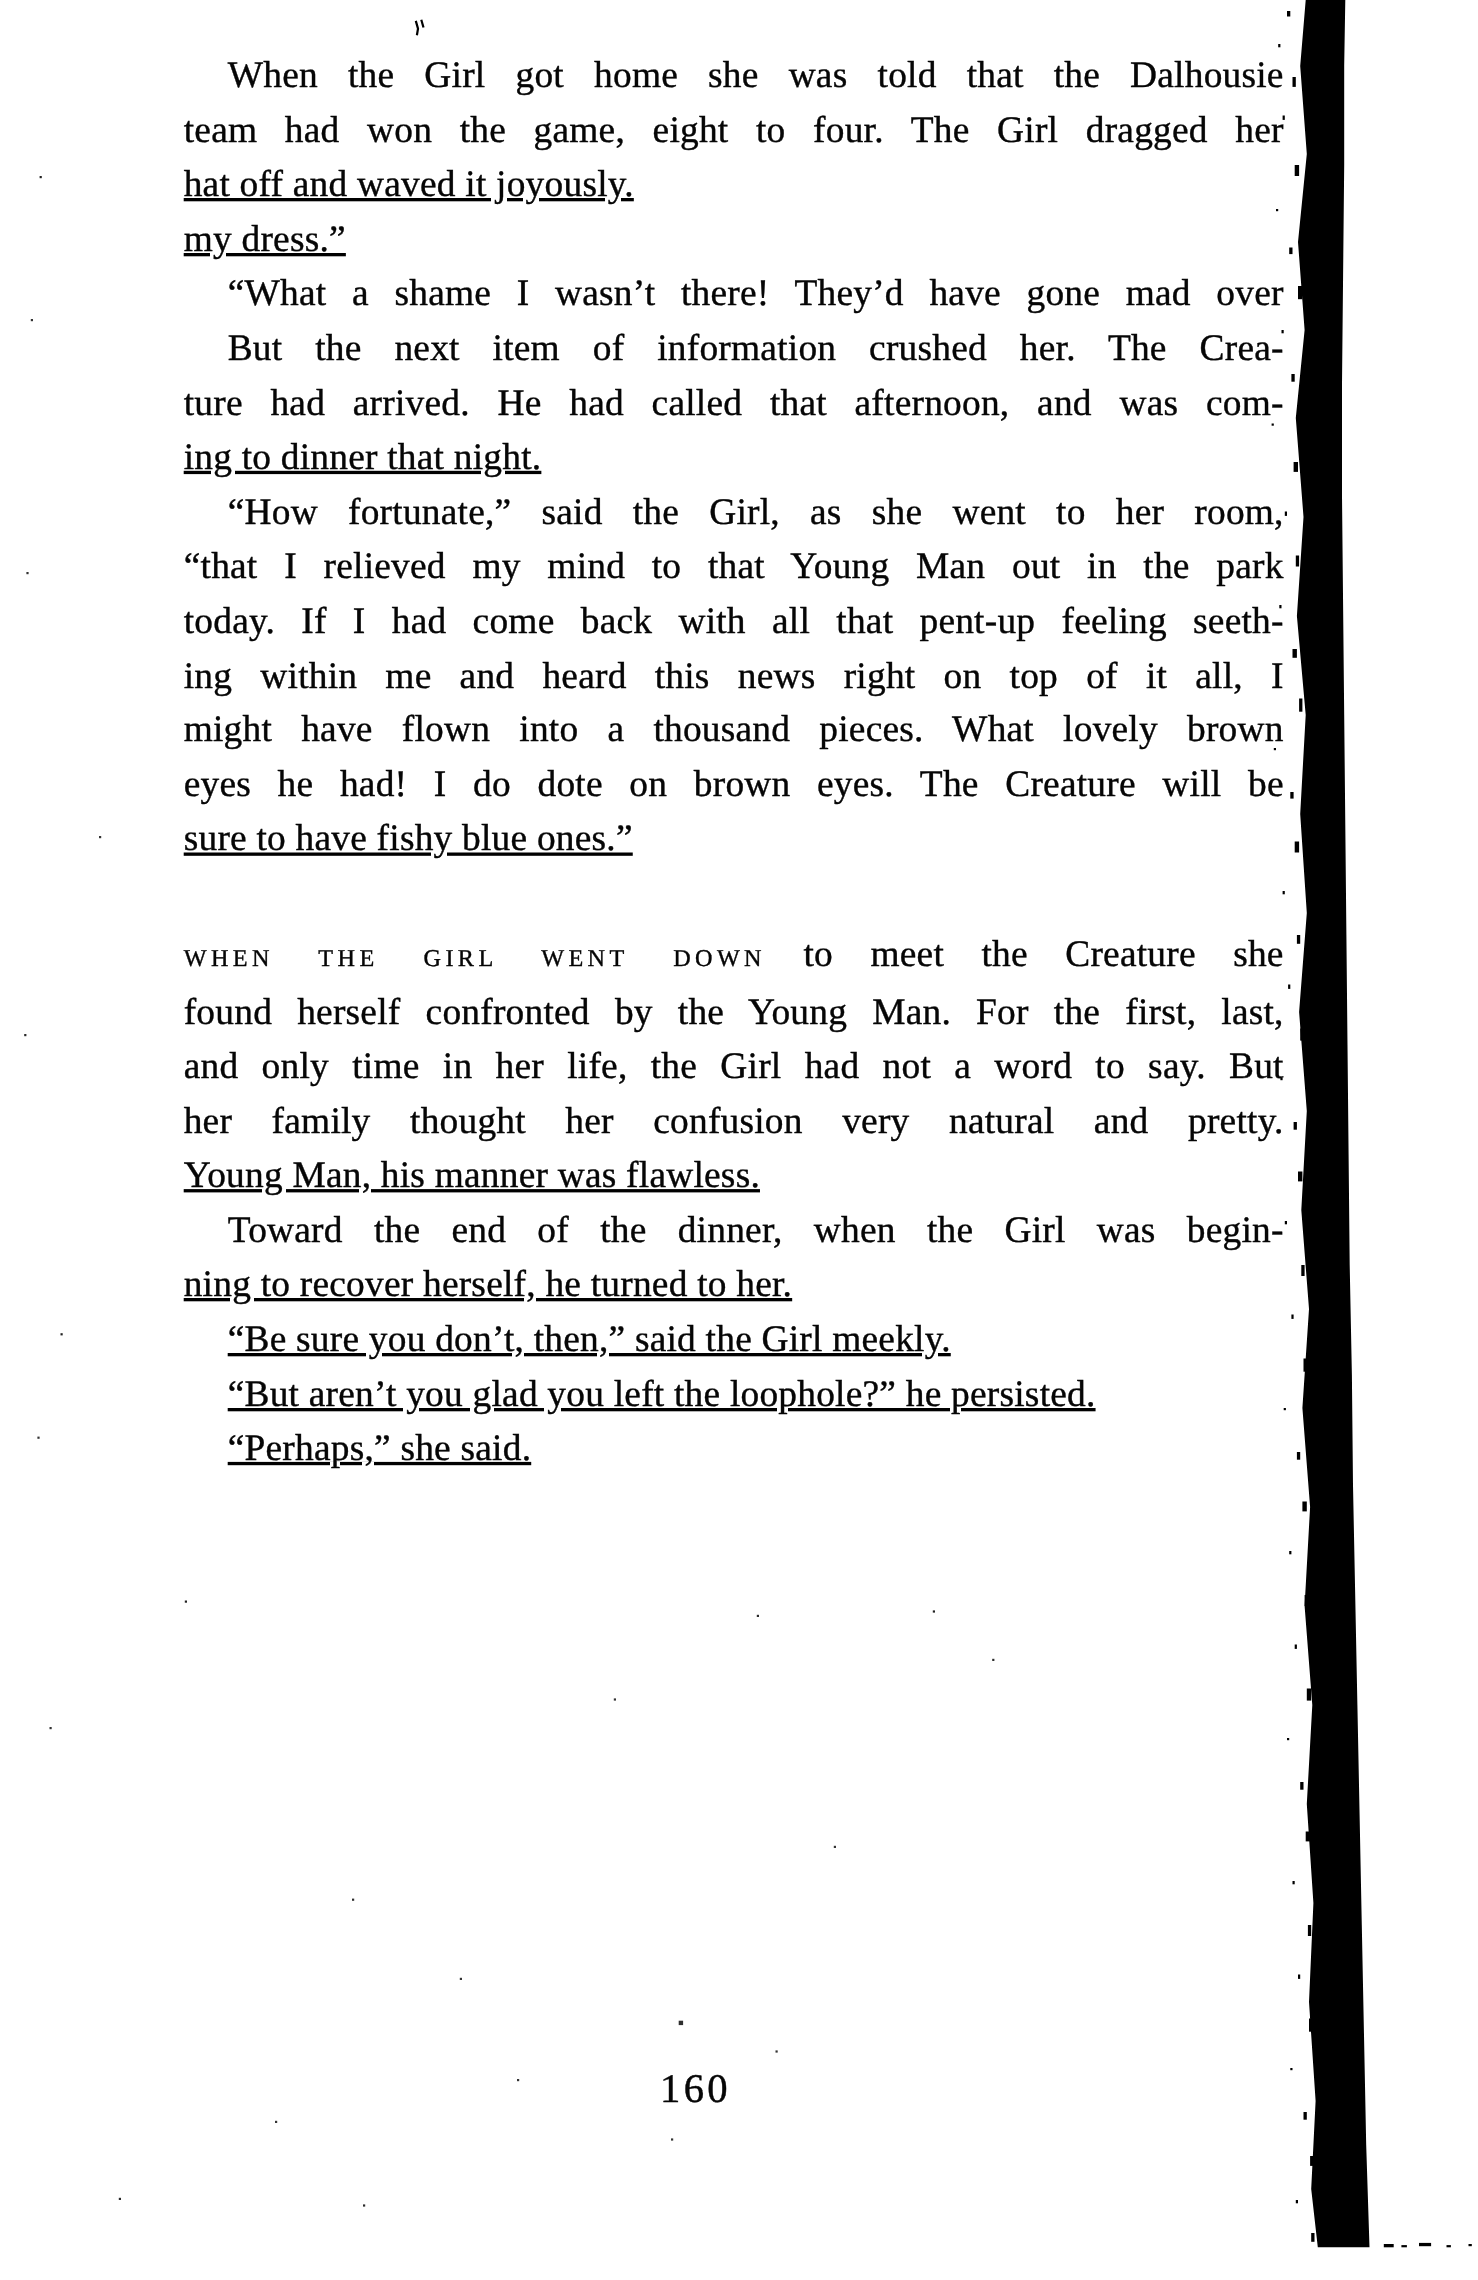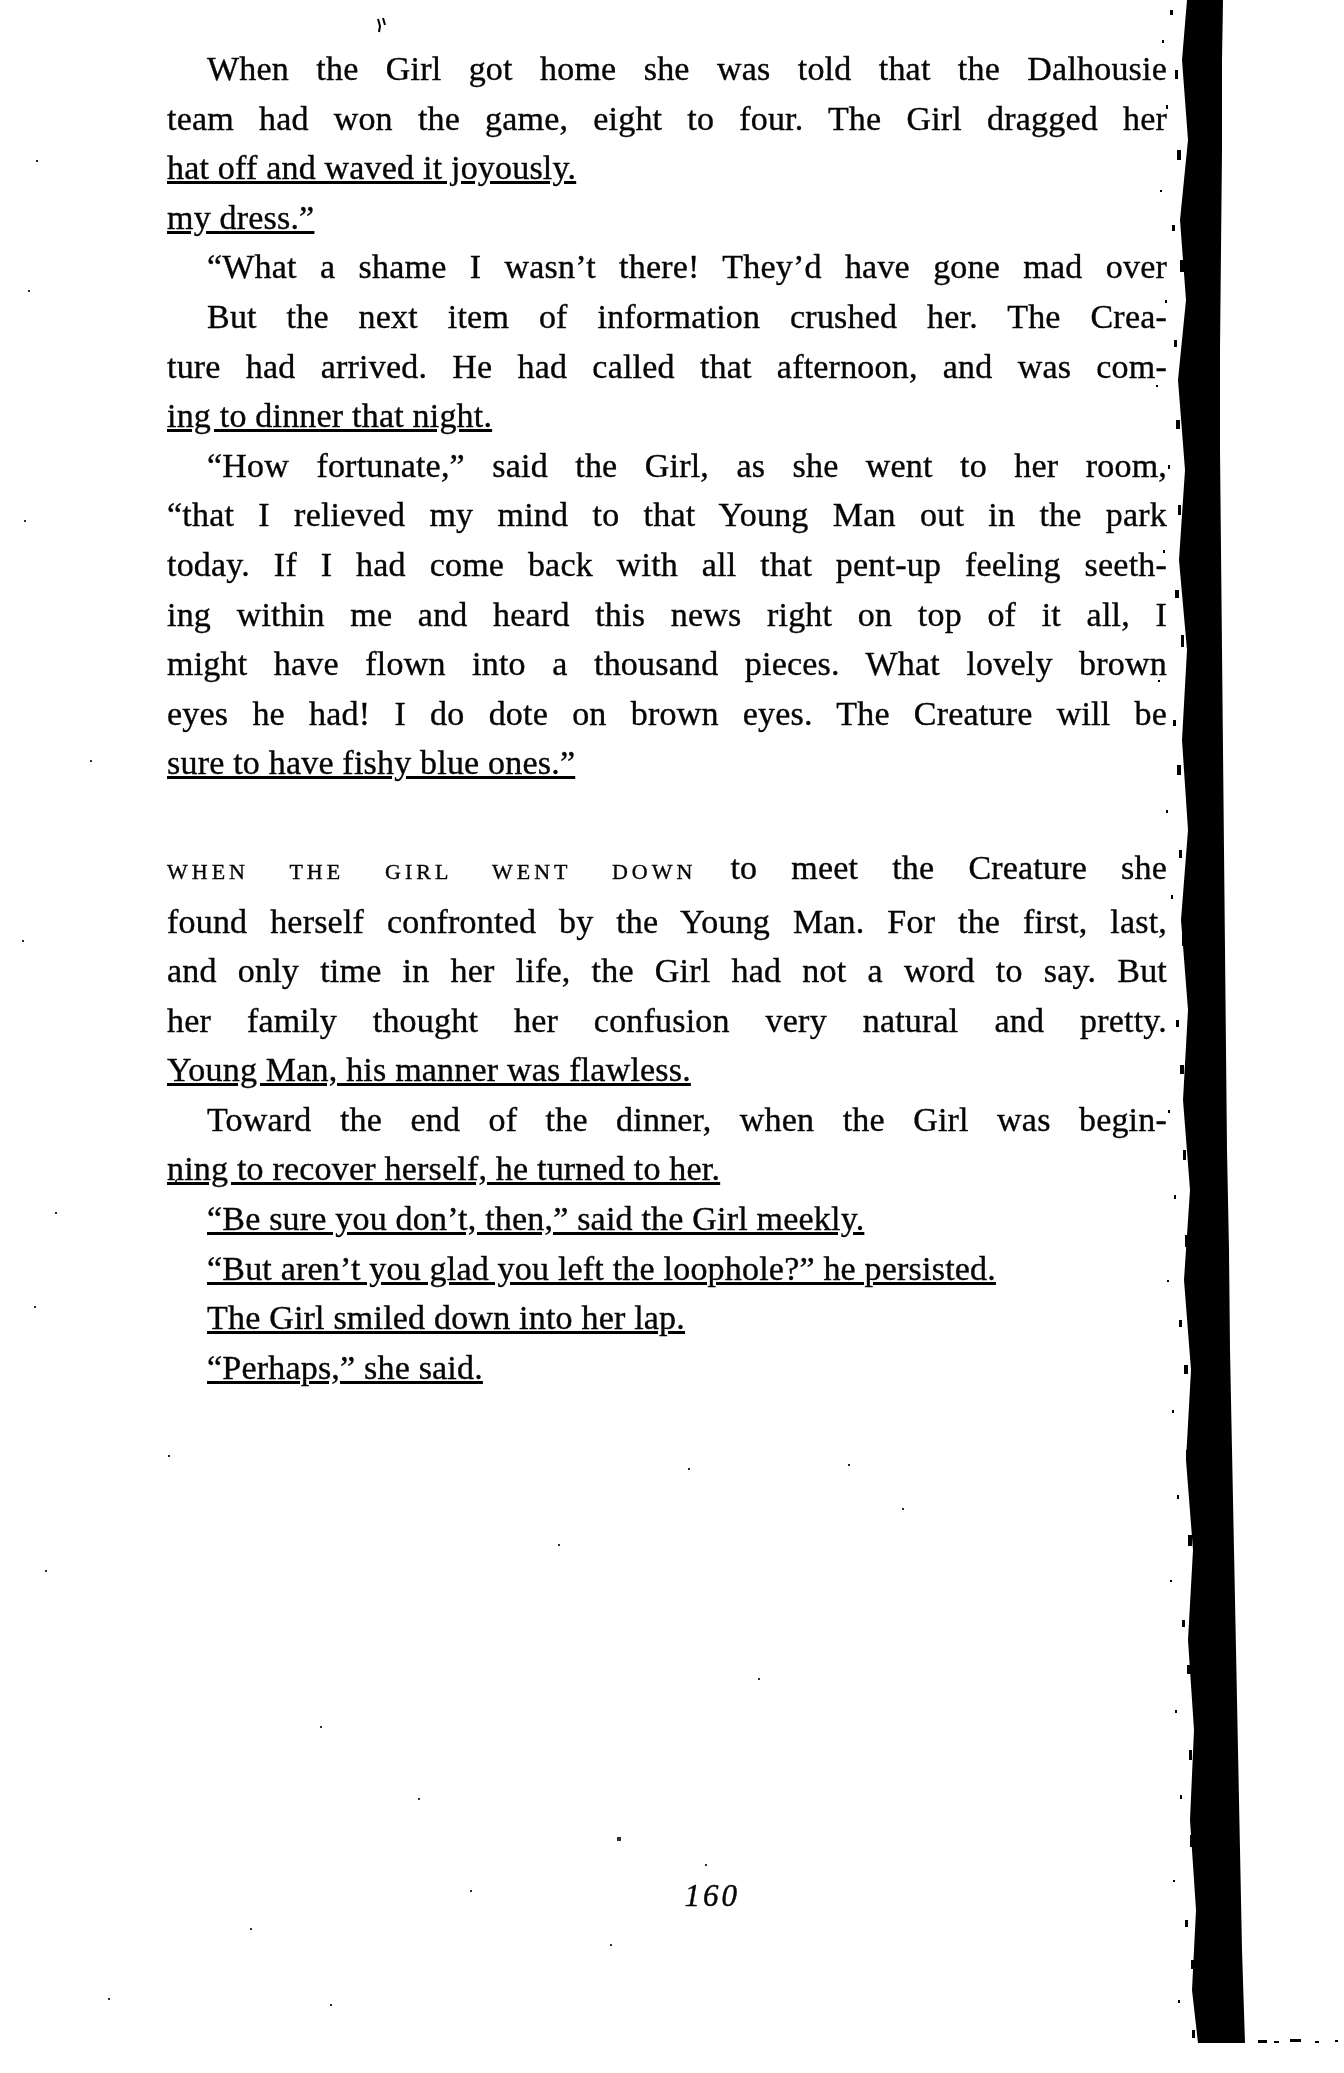--- a/index.html
+++ b/index.html
@@ -34,23 +34,22 @@
   .ln.end{text-align-last:left;text-decoration:underline;}
   .sc{
     font-size:22px;
     letter-spacing:4px;
     word-spacing:6px;
   }
   .folio{
     position:absolute;
     left:600px;top:1878px;
     width:140px;
-    text-align:right;
-    font-size:31px;
-    font-style:italic;
+    text-align:left;
+    font-size:37px;
     letter-spacing:3px;
     -webkit-text-stroke:0.4px #000;
   }
   .gutter{position:absolute;left:1130px;top:0;width:214px;height:2073px;}
   .artifact-squiggle{position:absolute;left:374px;top:16px;}
   .noise{
     position:absolute;left:0;top:0;width:2px;height:2px;background:transparent;
     box-shadow:
       36px 160px 0 0 #222, 28px 290px 0 0 #333, 24px 520px 0 0 #333,
       22px 940px 0 0 #2a2a2a, 55px 1212px 0 0 #222, 34px 1306px 0 0 #333,
@@ -119,23 +118,20 @@
     <div class="para">
       <div class="ln ind">Toward the end of the dinner, when the Girl was begin-</div>
       <div class="ln end">ning to recover herself, he turned to her.</div>
     </div>
 
     <div class="para">
       <div class="ln ind end">“Be sure you don’t, then,” said the Girl meekly.</div>
     </div>
     <div class="para">
       <div class="ln ind end">“But aren’t you glad you left the loophole?” he persisted.</div>
-    </div>
-    <div class="para">
-      <div class="ln ind end">The Girl smiled down into her lap.</div>
     </div>
     <div class="para">
       <div class="ln ind end">“Perhaps,” she said.</div>
     </div>
 
   </article>
 
   <div class="folio">160</div>
 
   <div class="gutter">

